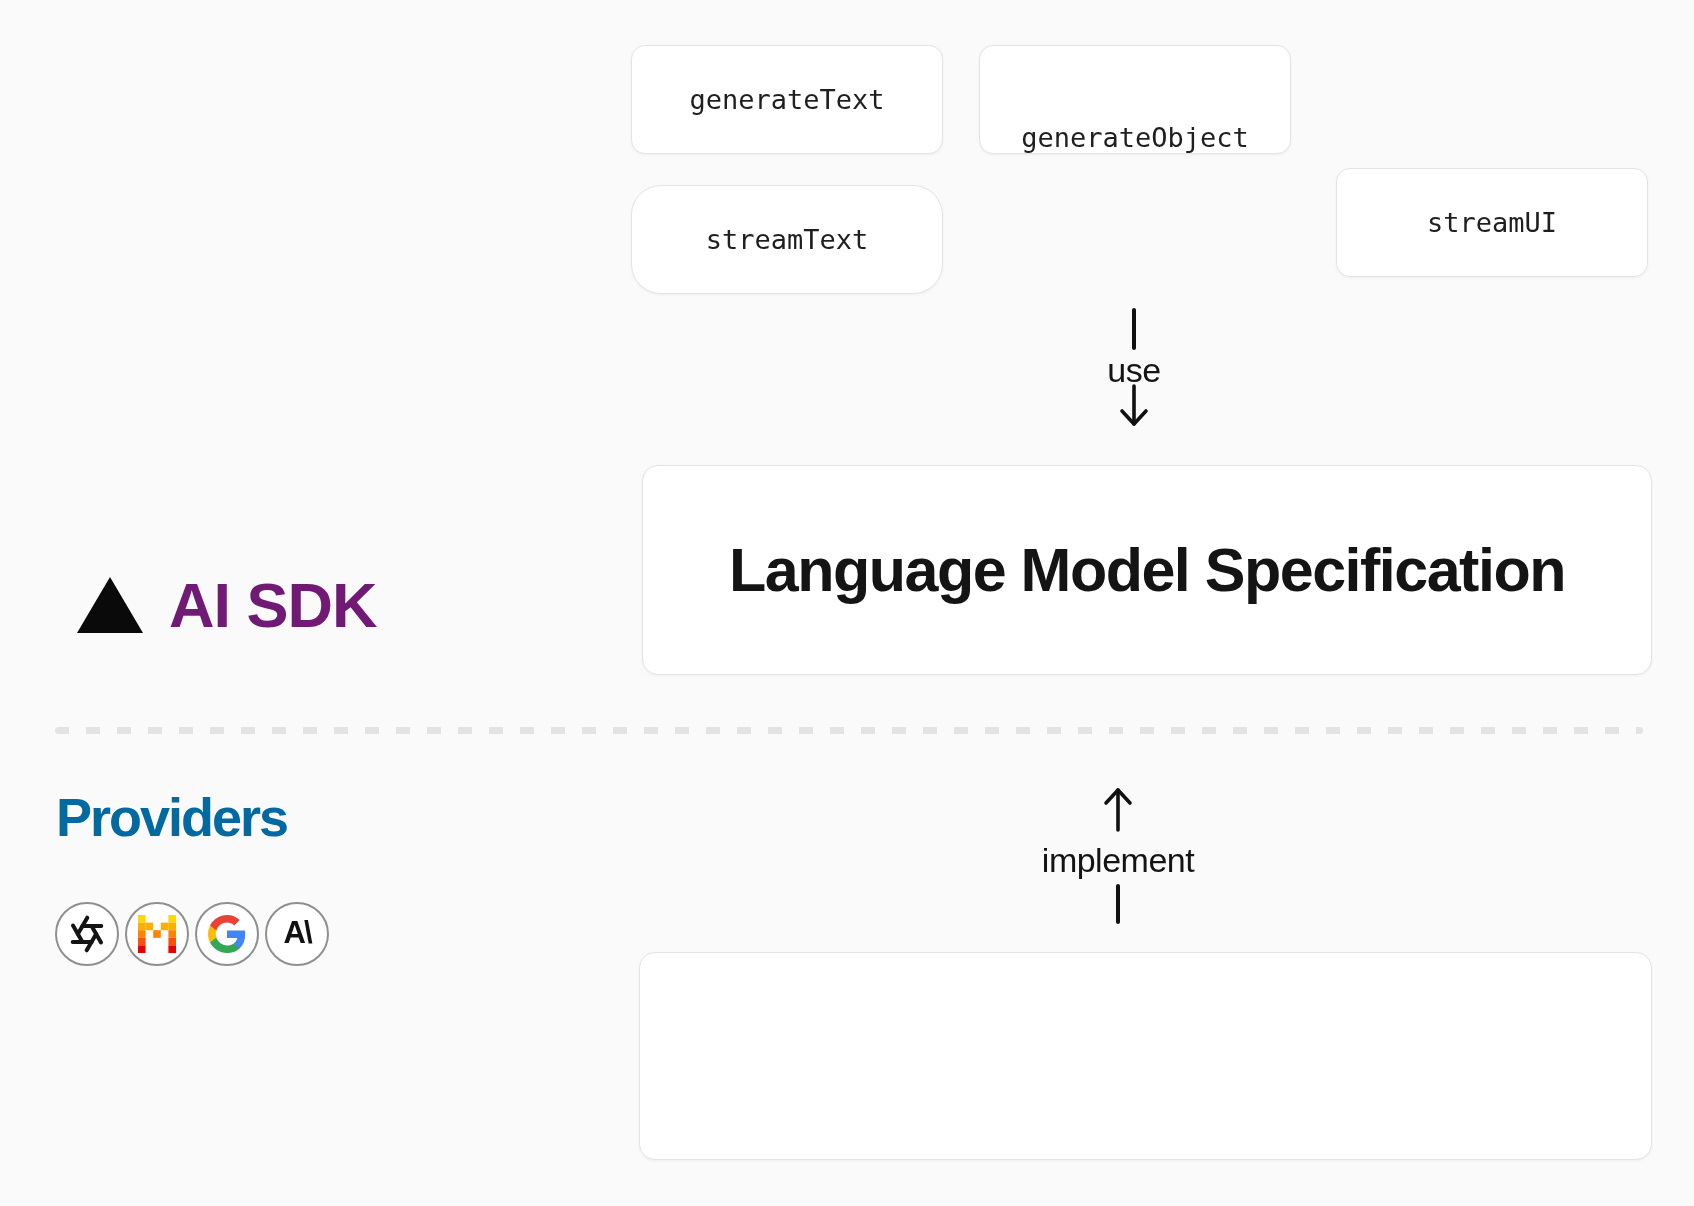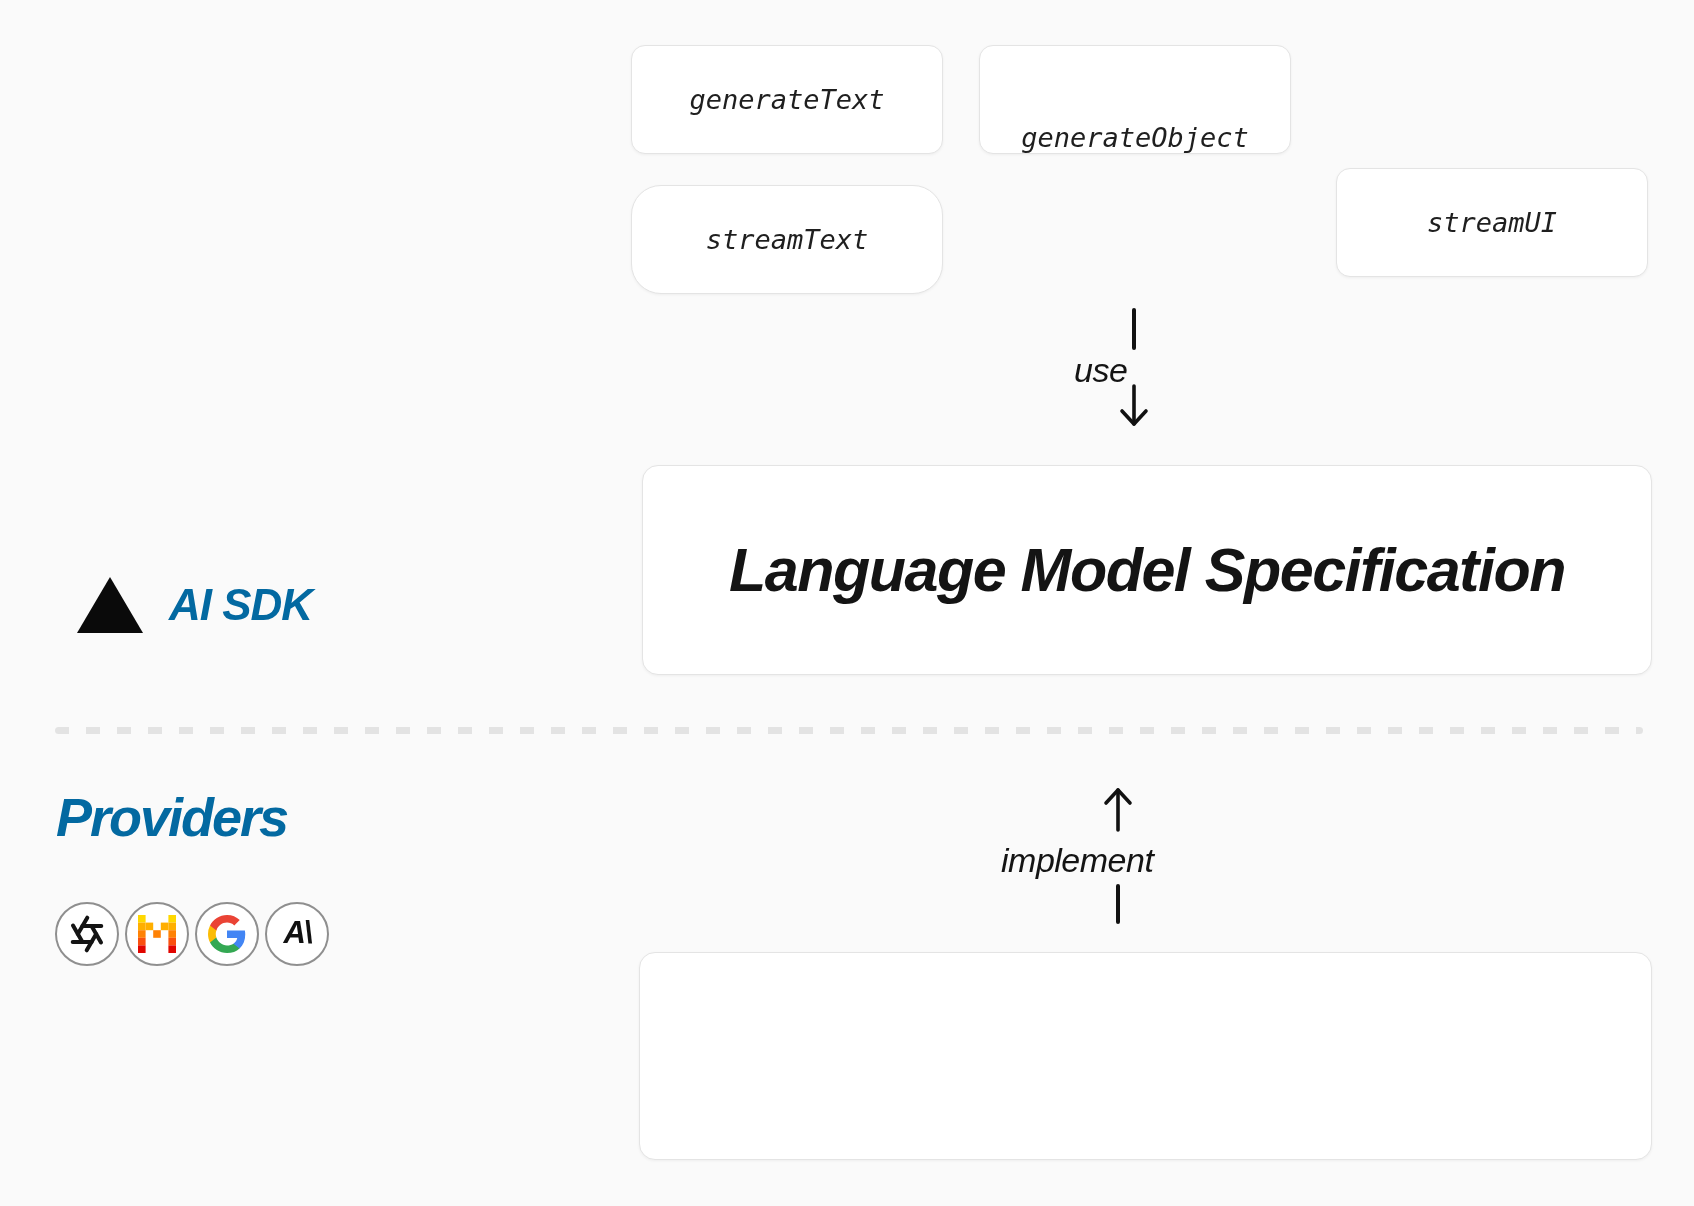--- a/index.html
+++ b/index.html
@@ -3,21 +3,20 @@
 <meta charset="utf-8">
 <style>
   html,body{margin:0;padding:0;background:#fafafa;}
   .canvas{
     position:relative;
     width:1694px;height:1206px;
     background:#fafafa;
     overflow:hidden;
     font-family:"Liberation Sans", sans-serif;
     color:#171717;
-    font-style:italic;
   }
   
   .fn-card{
     position:absolute;
     width:312px;height:109px;
     background:#ffffff;
     border:1px solid #e4e4e4;
     border-radius:14px;
     box-shadow:0 1px 3px rgba(0,0,0,0.05);
     display:flex;align-items:center;justify-content:center;
@@ -52,35 +51,35 @@
     padding-left:34px;
     font-size:34px;font-weight:700;letter-spacing:-0.5px;color:#141414;
     line-height:50px;
   }
 
   
   .v-line{position:absolute;width:3.5px;background:#111;border-radius:2px;}
   .use-line{left:1132px;top:308px;height:42px;}
   .impl-line{left:1116px;top:884px;height:40px;}
   .arrow-label{
-    position:absolute;text-align:left;
+    position:absolute;text-align:center;
     font-size:34px;font-weight:500;color:#141414;line-height:40px;letter-spacing:-0.5px;
   }
   .use-label{left:1074px;top:350px;width:120px;}
-  .impl-label{left:1001px;top:840px;width:180px;}
+  .impl-label{left:1028px;top:840px;width:180px;}
   .arrow-svg{position:absolute;}
   .down-arrow{left:1112px;top:384px;}
   .up-arrow{left:1096px;top:784px;}
 
   
   .ai-sdk{
     position:absolute;left:77px;top:570px;height:70px;
     display:flex;align-items:center;gap:26px;
   }
-  .ai-sdk-label{font-size:44px;font-weight:700;letter-spacing:-1px;color:#0369a1;}
+  .ai-sdk-label{font-size:63px;font-weight:700;letter-spacing:-1px;color:#701a75;}
 
   
   .divider{
     position:absolute;left:55px;top:727px;width:1588px;height:7px;
     background:repeating-linear-gradient(to right,#e3e3e3 0 14px,transparent 14px 31px);
     border-radius:4px;
   }
 
   
   .providers-title{

